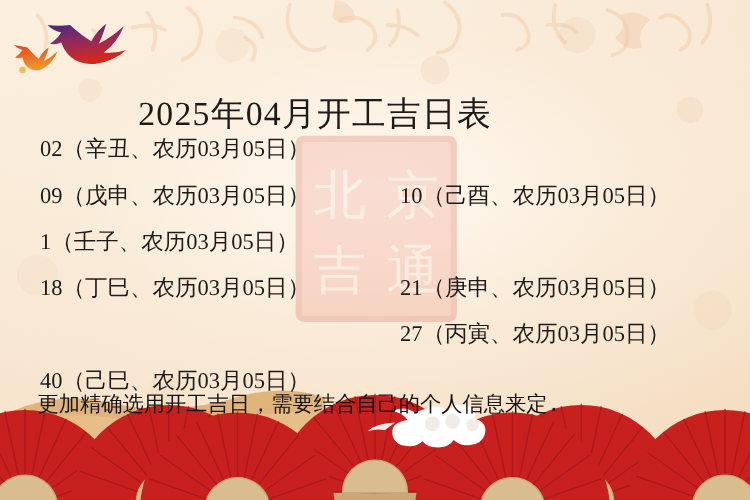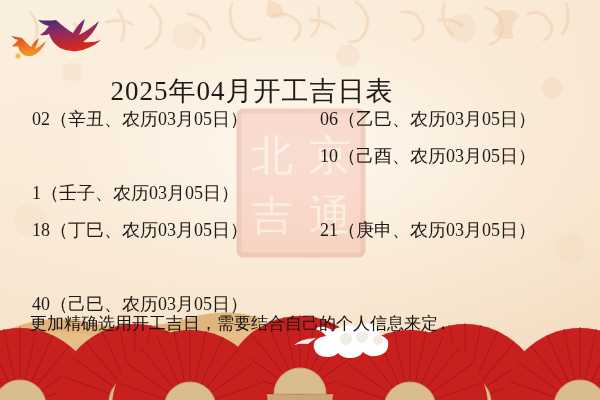--- a/index.html
+++ b/index.html
@@ -173,23 +173,24 @@
         <circle cx="362" cy="29" r="6"></circle>
         <circle cx="378" cy="32" r="5"></circle>
       </g>
     </g>
   </svg>
 
   <h1 class="title">2025年04月开工吉日表</h1>
 
   <div class="list">
     <div class="row col-left" style="top:0px">02（辛丑、农历03月05日）</div>
+    <div class="row col-left" style="top:37px">09（戊申、农历03月05日）</div>
     <div class="row col-left" style="top:74px">1（壬子、农历03月05日）</div>
     <div class="row col-left" style="top:111px">18（丁巳、农历03月05日）</div>
     <div class="row col-left" style="top:185px">40（己巳、农历03月05日）</div>
 
-    <div class="row col-right" style="top:0px">06（乙巳、农历03月05日）</div>
     <div class="row col-right" style="top:37px">10（己酉、农历03月05日）</div>
     <div class="row col-right" style="top:111px">21（庚申、农历03月05日）</div>
+    <div class="row col-right" style="top:148px">27（丙寅、农历03月05日）</div>
   </div>
 
   <div class="note">更加精确选用开工吉日，需要结合自己的个人信息来定.</div>
 </div>
 
 </body></html>

